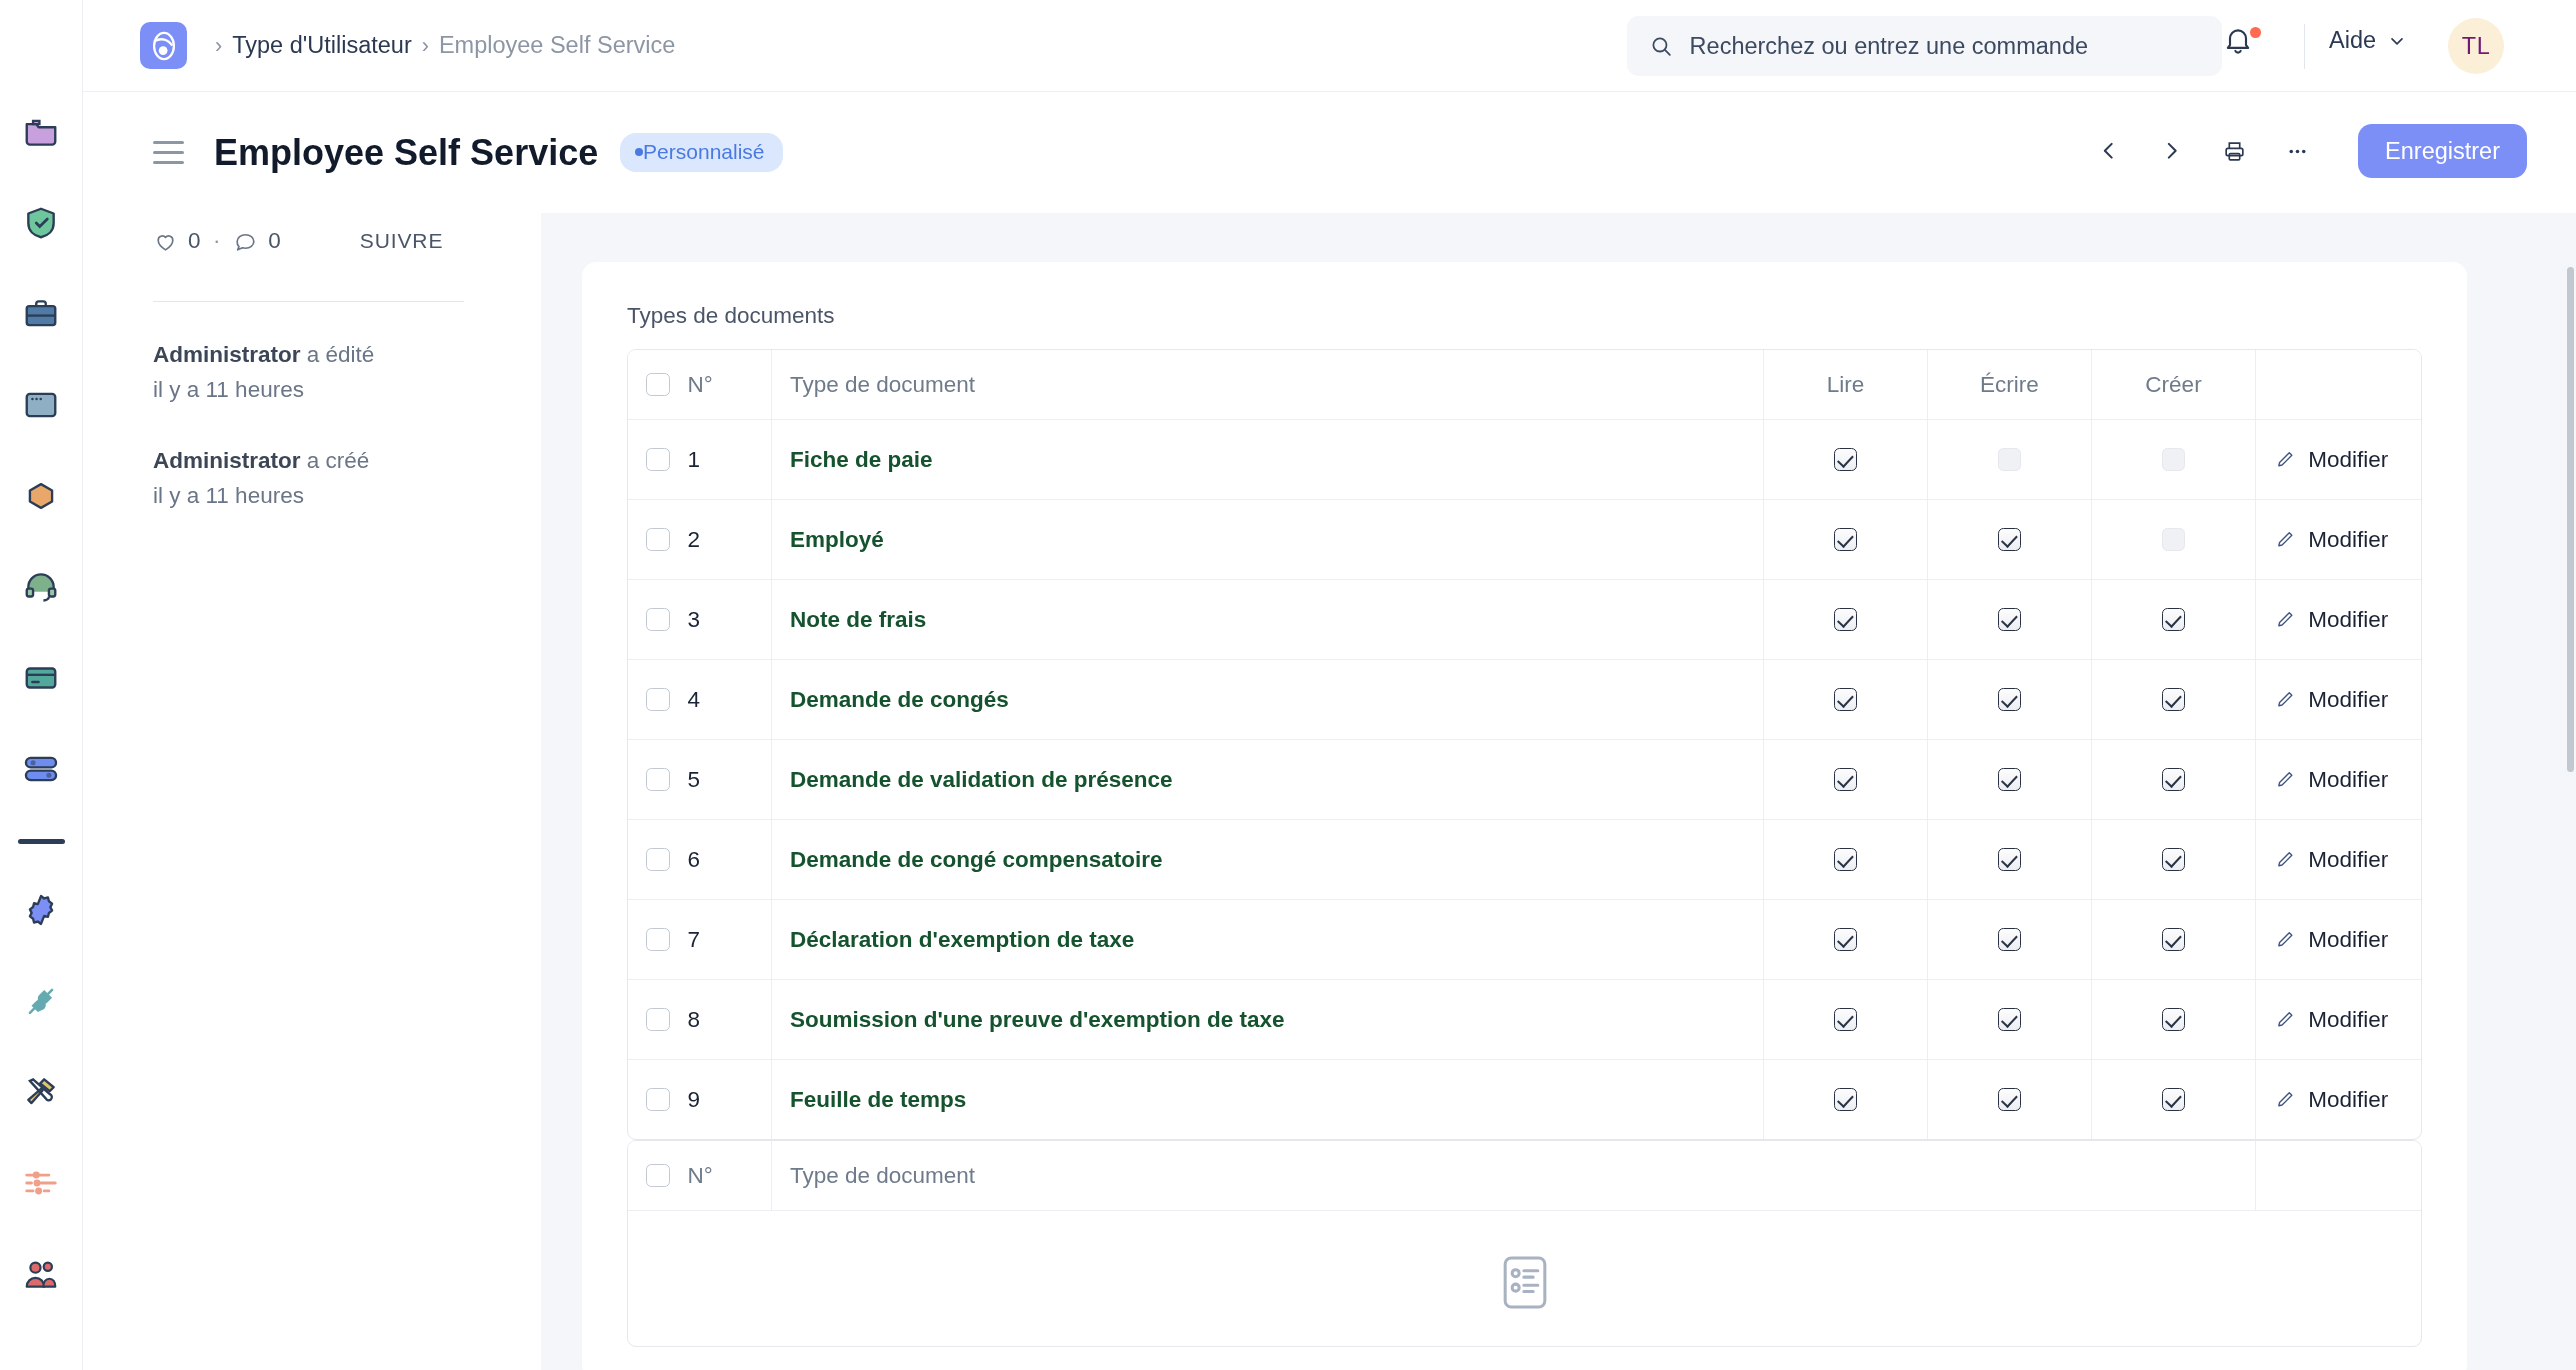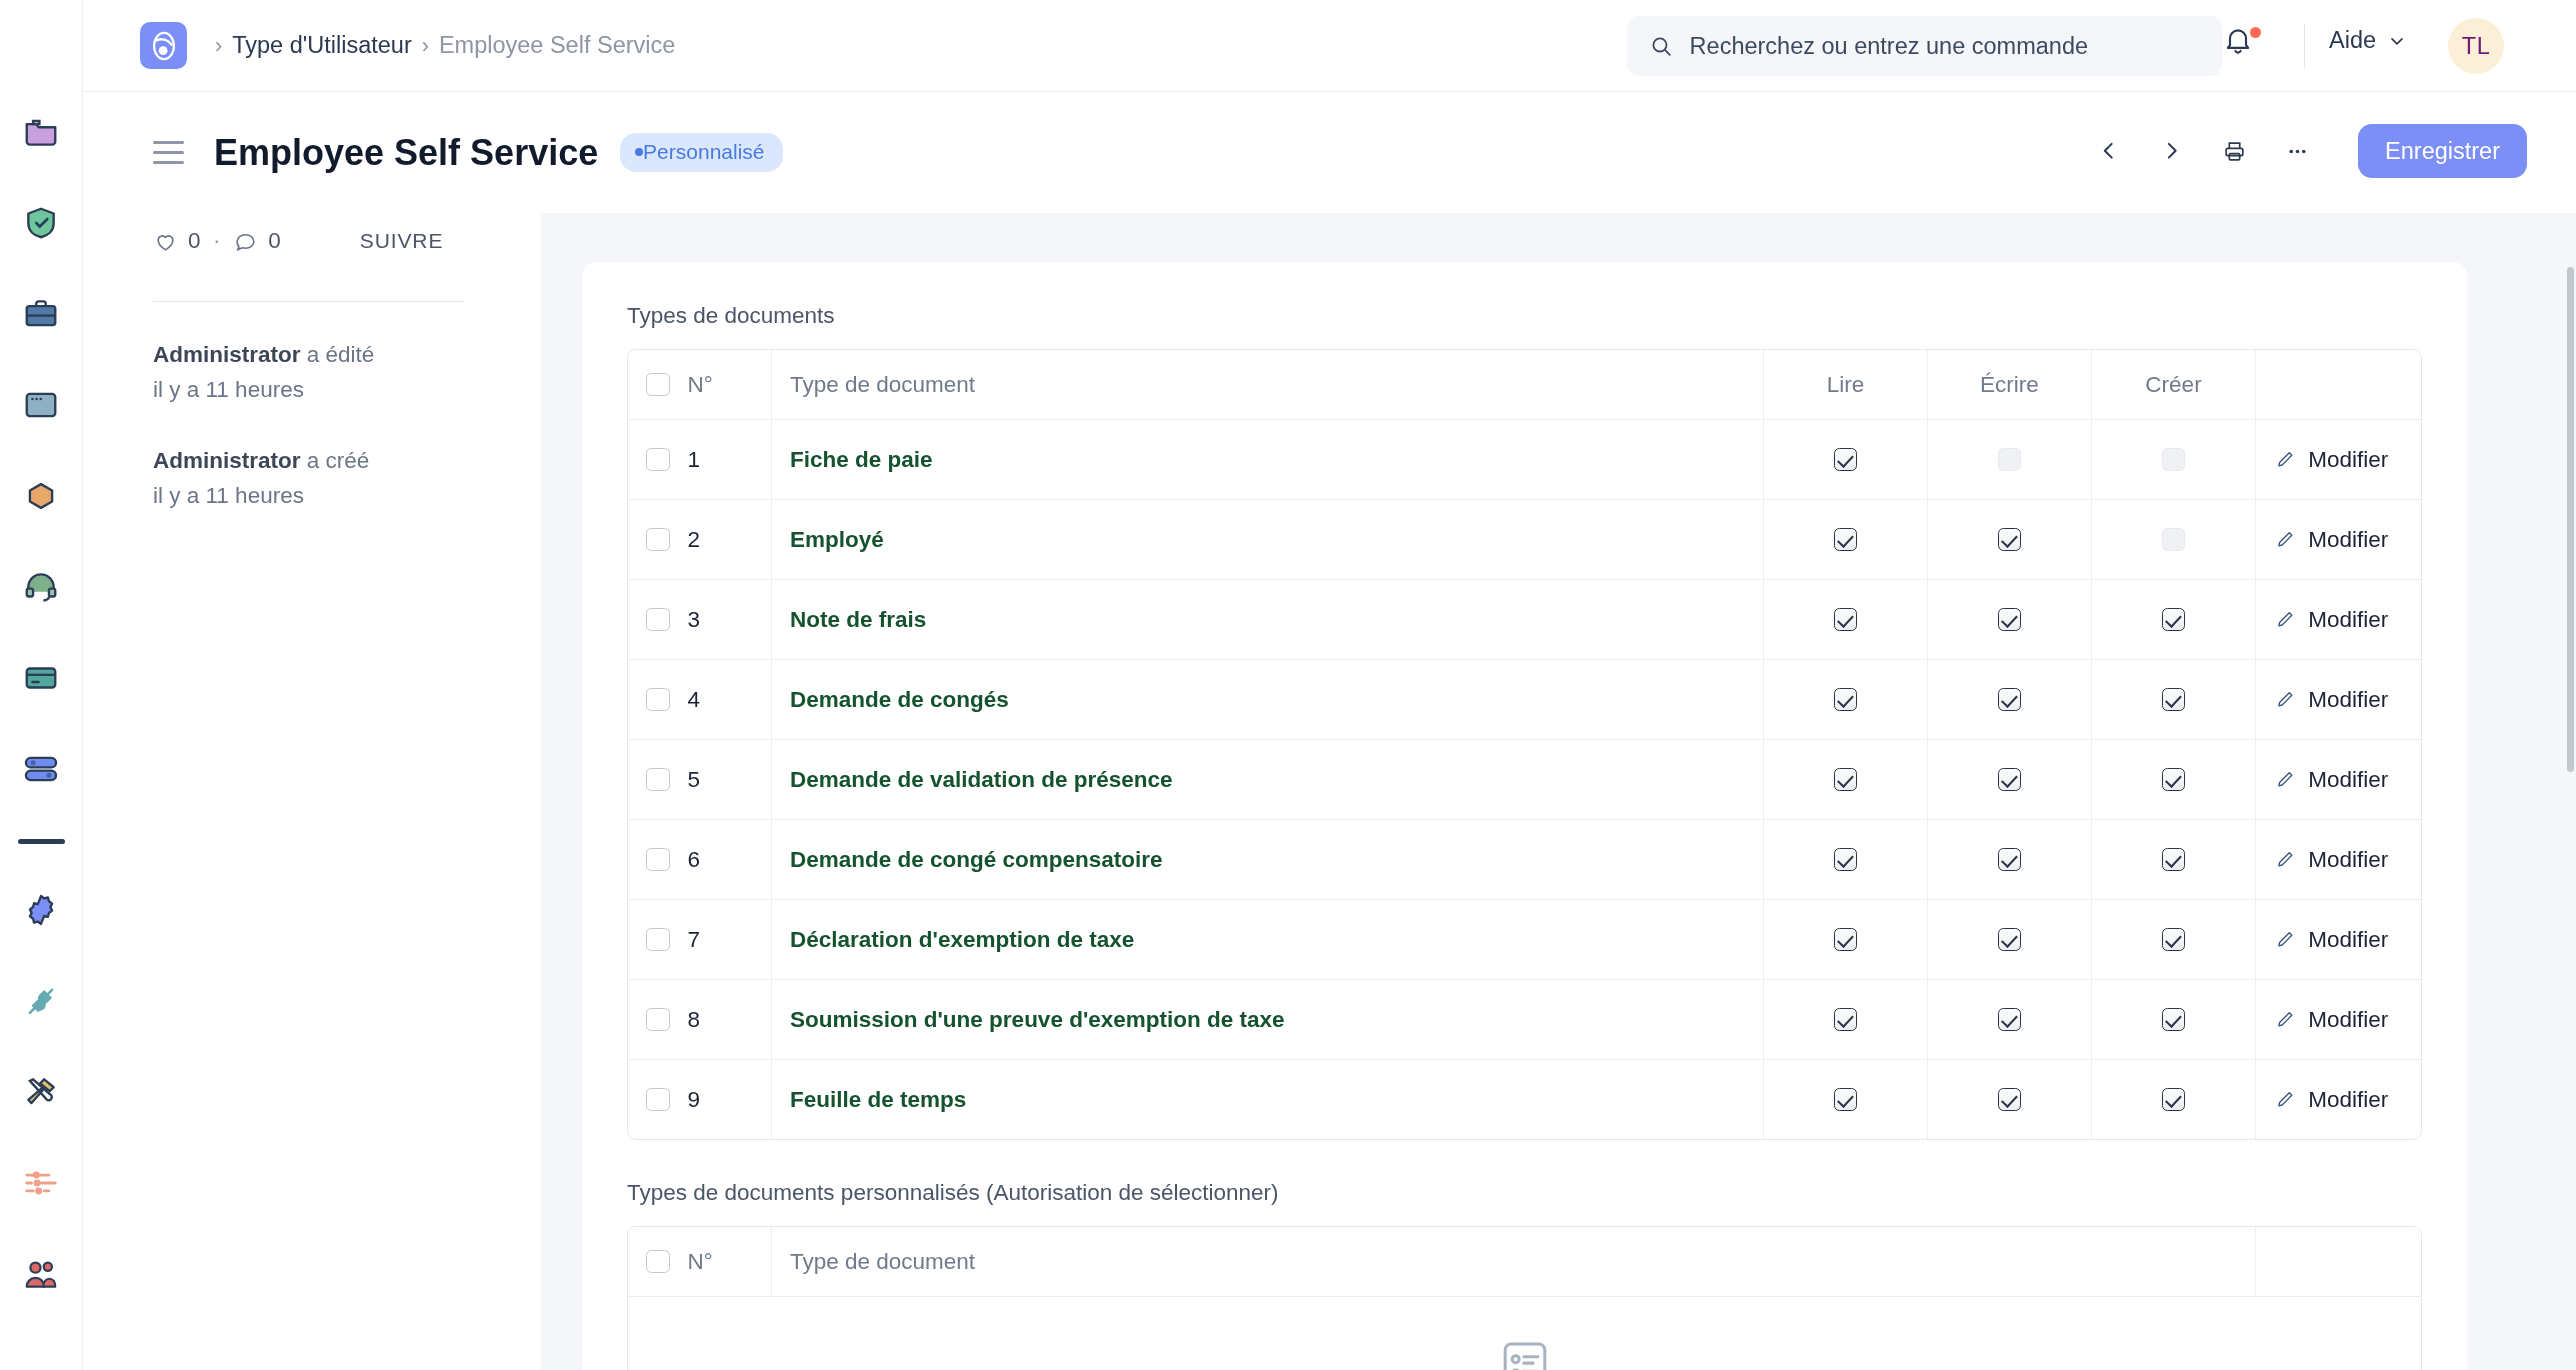--- a/index.html
+++ b/index.html
@@ -719,21 +719,20 @@
                 <svg width="21.6" height="21.6" viewBox="0 0 24 24" fill="none" stroke="#3c5480" stroke-width="1.5">
                   <path d="M17 4.2l2.8 2.8L9 17.8 5.4 18.6 6.2 15z" stroke-linejoin="round"></path>
                 </svg>
                 <span>Modifier</span>
               </span>
             </div>
           </div>
         </div>
     </div>
 
-    <div class="sectlabel" style="margin-top:40px">Types de documents personnalisés (Autorisation de sélectionner)</div>
     <div class="grid">
       <div class="grow ghead">
         <div class="gcell c-num">
           <span class="cb"></span>
           <span>N°</span>
         </div>
         <div class="gcell c-doc phold">Type de document</div>
         <div class="gcell c-act"></div>
       </div>
       <div class="grow">

